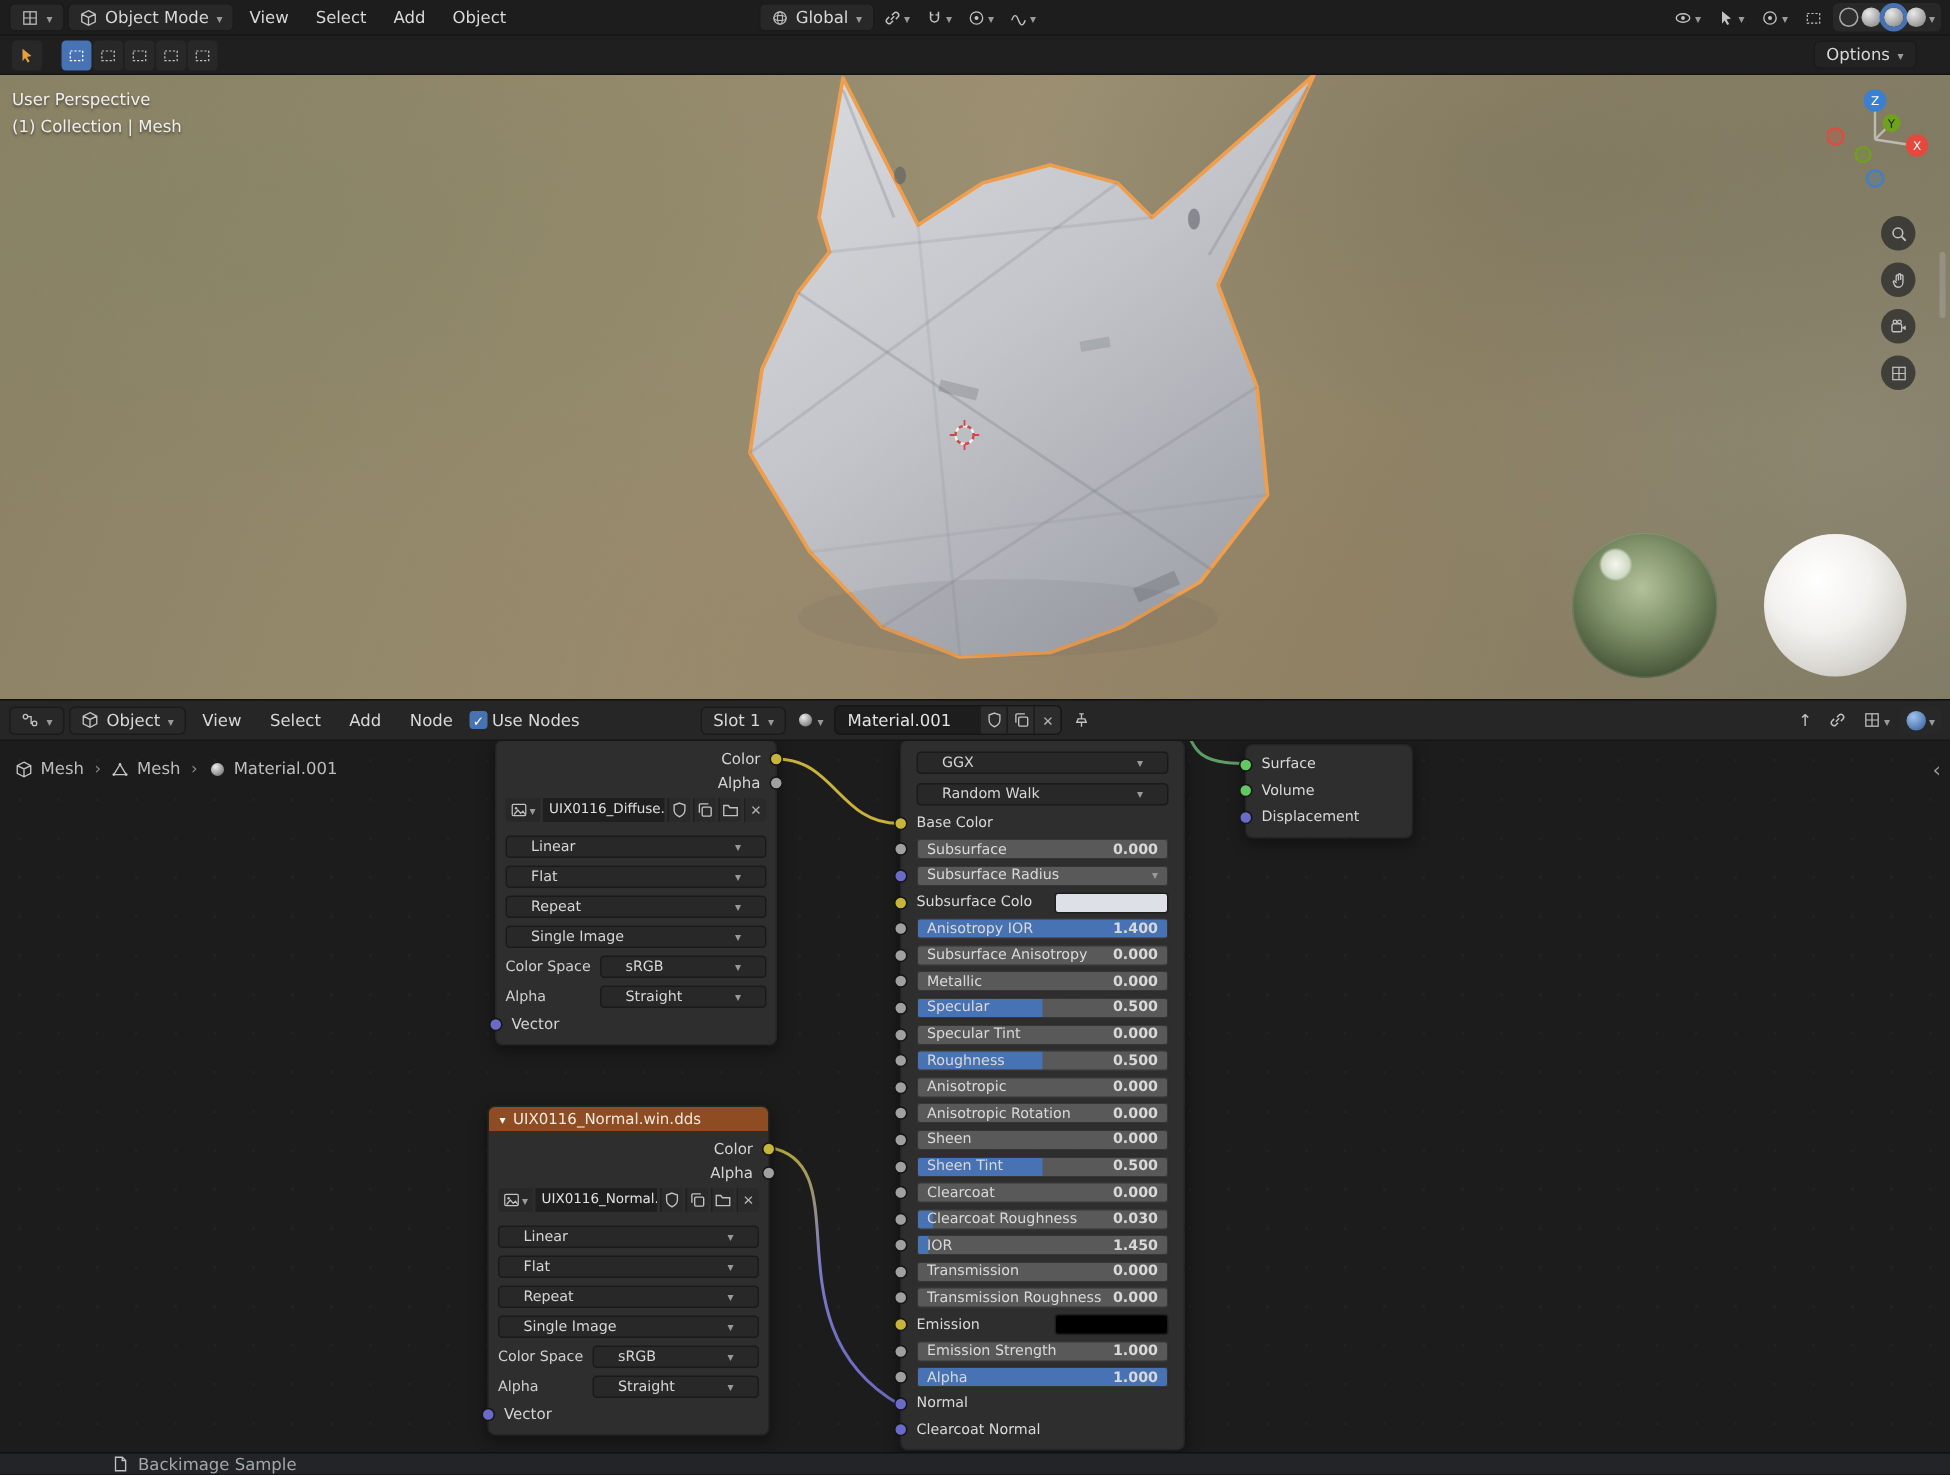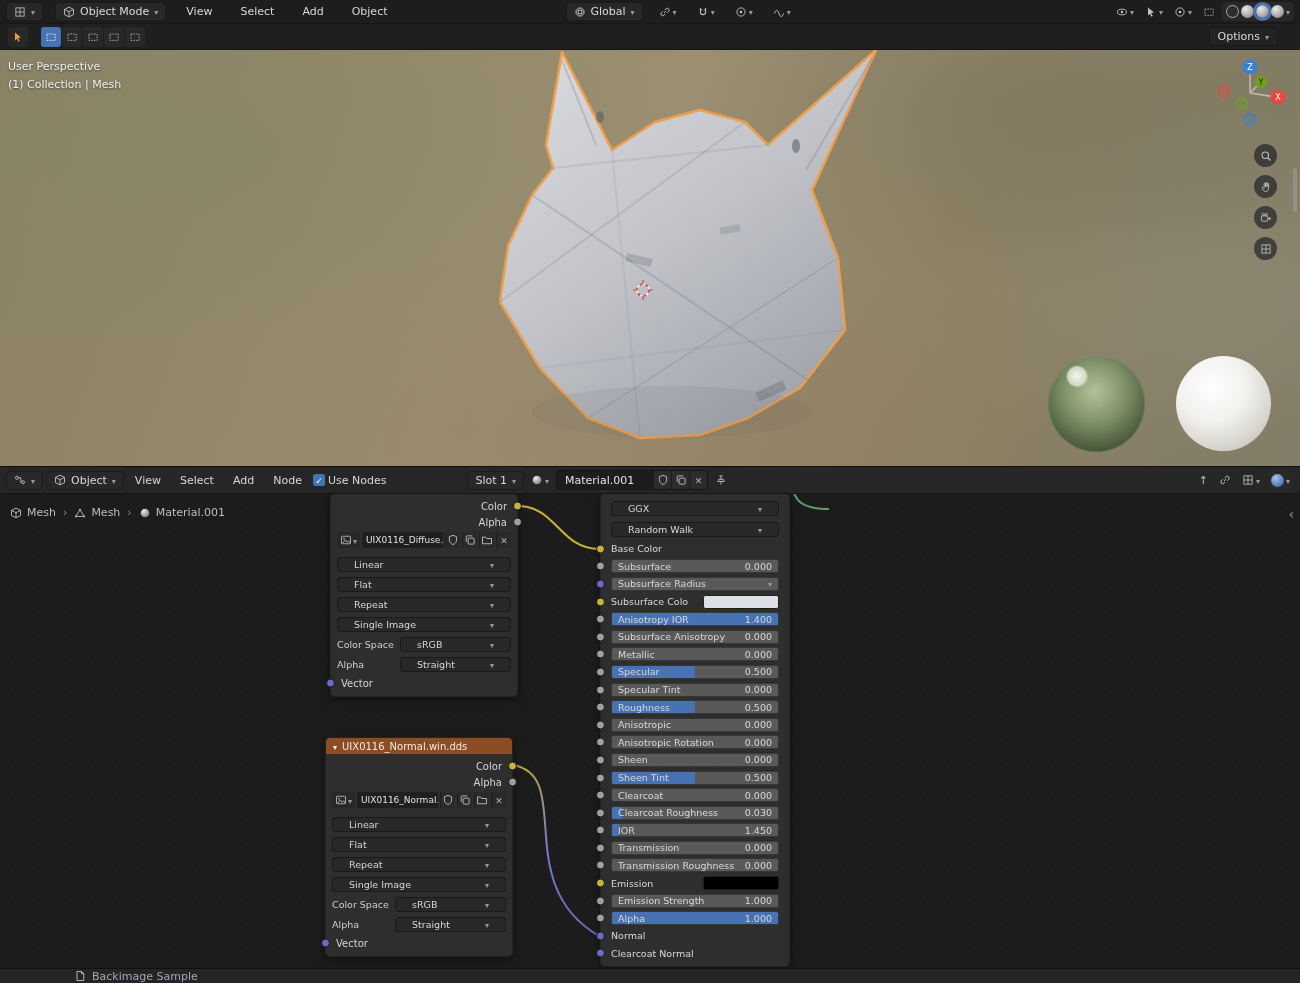--- a/index.html
+++ b/index.html
@@ -11,21 +11,21 @@
   .check::after{content:"✓";font-size:9px;color:#fff;}
   .xmark::after{content:"✕";font-size:9px;color:#b5b5b5;}
   .sep::after{content:"›";color:#8a8a8a;}
   .uparr::after{content:"↑";color:#c2c2c2;font-size:11px;}
   .collapse::after{content:"‹";color:#9a9a9a;font-size:14px;}
   .ic{width:14px;height:14px;color:#c2c2c2;flex:0 0 auto;}
   .ic.sm{width:12px;height:12px;}
 
   
   .topbar{position:absolute;top:0;left:0;right:0;height:24px;background:#1d1d1d;
-          display:flex;align-items:center;gap:12px;padding:0 6px;border-bottom:1px solid #161616;}
+          display:flex;align-items:center;gap:2px;padding:0 6px;border-bottom:1px solid #161616;}
   .wbtn{display:flex;align-items:center;gap:5px;background:#282828;border-radius:4px;height:19px;
         padding:0 7px;border:1px solid #1b1b1b;}
   .menu{padding:0 8px;height:19px;line-height:19px;border-radius:3px;}
   .ctl-gap{margin-left:158px;}
   .rcluster{margin-left:auto;display:flex;align-items:center;gap:3px;}
   .icobtn{display:flex;align-items:center;gap:2px;height:19px;padding:0 4px;border-radius:3px;}
   .ballwrap{display:flex;align-items:center;gap:2px;background:#282828;border-radius:4px;height:19px;padding:0 4px;}
   .shadeball{width:13px;height:13px;border-radius:50%;background:radial-gradient(circle at 35% 30%,#e9e9e9,#7a7a7a);}
   .shadeball.wire{background:#2e2e2e;border:1px solid #aaa;}
   .shadeball.active-bg{outline:3px solid #4772b3;outline-offset:0;border-radius:50%;}
@@ -101,21 +101,21 @@
             align-items:center;padding:0 16px;font-size:9.5px;color:#d6d6d6;}
   .dropdown .chev{margin-left:auto;}
   .lblrow{height:20px;padding:0 6px;gap:5px;font-size:9.5px;color:#cfcfcf;}
   .flabel{width:58px;flex:0 0 auto;}
   .pddrow{height:21px;padding:0 10px;}
   .prow{height:17.6px;padding:0 10px;display:flex;align-items:center;position:relative;font-size:9.5px;color:#d9d9d9;}
   .slider{flex:1;height:14px;background:#595959;border-radius:2.5px;position:relative;display:flex;
           align-items:center;overflow:hidden;border:1px solid rgba(20,20,20,.5);}
   .slider .fill{position:absolute;left:0;top:0;bottom:0;background:#4772b3;}
   .slider .sl{position:relative;margin-left:6px;flex:1;white-space:nowrap;overflow:hidden;}
-  .slider .sv{position:relative;margin-right:6px;}
+  .slider .sv{position:relative;margin-right:6px;font-weight:bold;}
   .vecbtn{flex:1;height:14px;background:#595959;border-radius:2.5px;display:flex;align-items:center;
           padding:0 6px;border:1px solid rgba(20,20,20,.5);}
   .vecbtn .sl{flex:1;}
   .plabel{flex:1;}
   .swatch{width:76px;height:14px;border-radius:2.5px;border:1px solid #1e1e1e;flex:0 0 auto;}
 
   
   .statusbar{position:absolute;left:0;right:0;bottom:0;height:15px;background:#222428;border-top:1px solid #101010;
              display:flex;align-items:center;gap:6px;padding-left:74px;color:#a3a7ab;}
 </style>
@@ -886,20 +886,36 @@
             <span class="socket in" style="background: rgb(106, 106, 199);"></span>
             <span class="plabel">Normal</span>
           </div>
           <div class="prow kind-socket-label">
             <span class="socket in" style="background: rgb(106, 106, 199);"></span>
             <span class="plabel">Clearcoat Normal</span>
           </div>
         </div>
     </div>
 
+    <div class="node" style="left:830px;top:2px;width:112px;">
+      <div id="output-rows">
+          <div class="prow" style="height: 17.5px;">
+            <span class="socket in" style="background: rgb(99, 199, 99);"></span>
+            <span class="plabel">Surface</span>
+          </div>
+          <div class="prow" style="height: 17.5px;">
+            <span class="socket in" style="background: rgb(99, 199, 99);"></span>
+            <span class="plabel">Volume</span>
+          </div>
+          <div class="prow" style="height: 17.5px;">
+            <span class="socket in" style="background: rgb(106, 106, 199);"></span>
+            <span class="plabel">Displacement</span>
+          </div>
+        </div>
+    </div>
 
   </div>
 
   <footer class="statusbar">
     <svg class="ic sm">
         <use href="#i-page"></use>
       </svg>
     <span>Backimage Sample</span>
   </footer>
 

